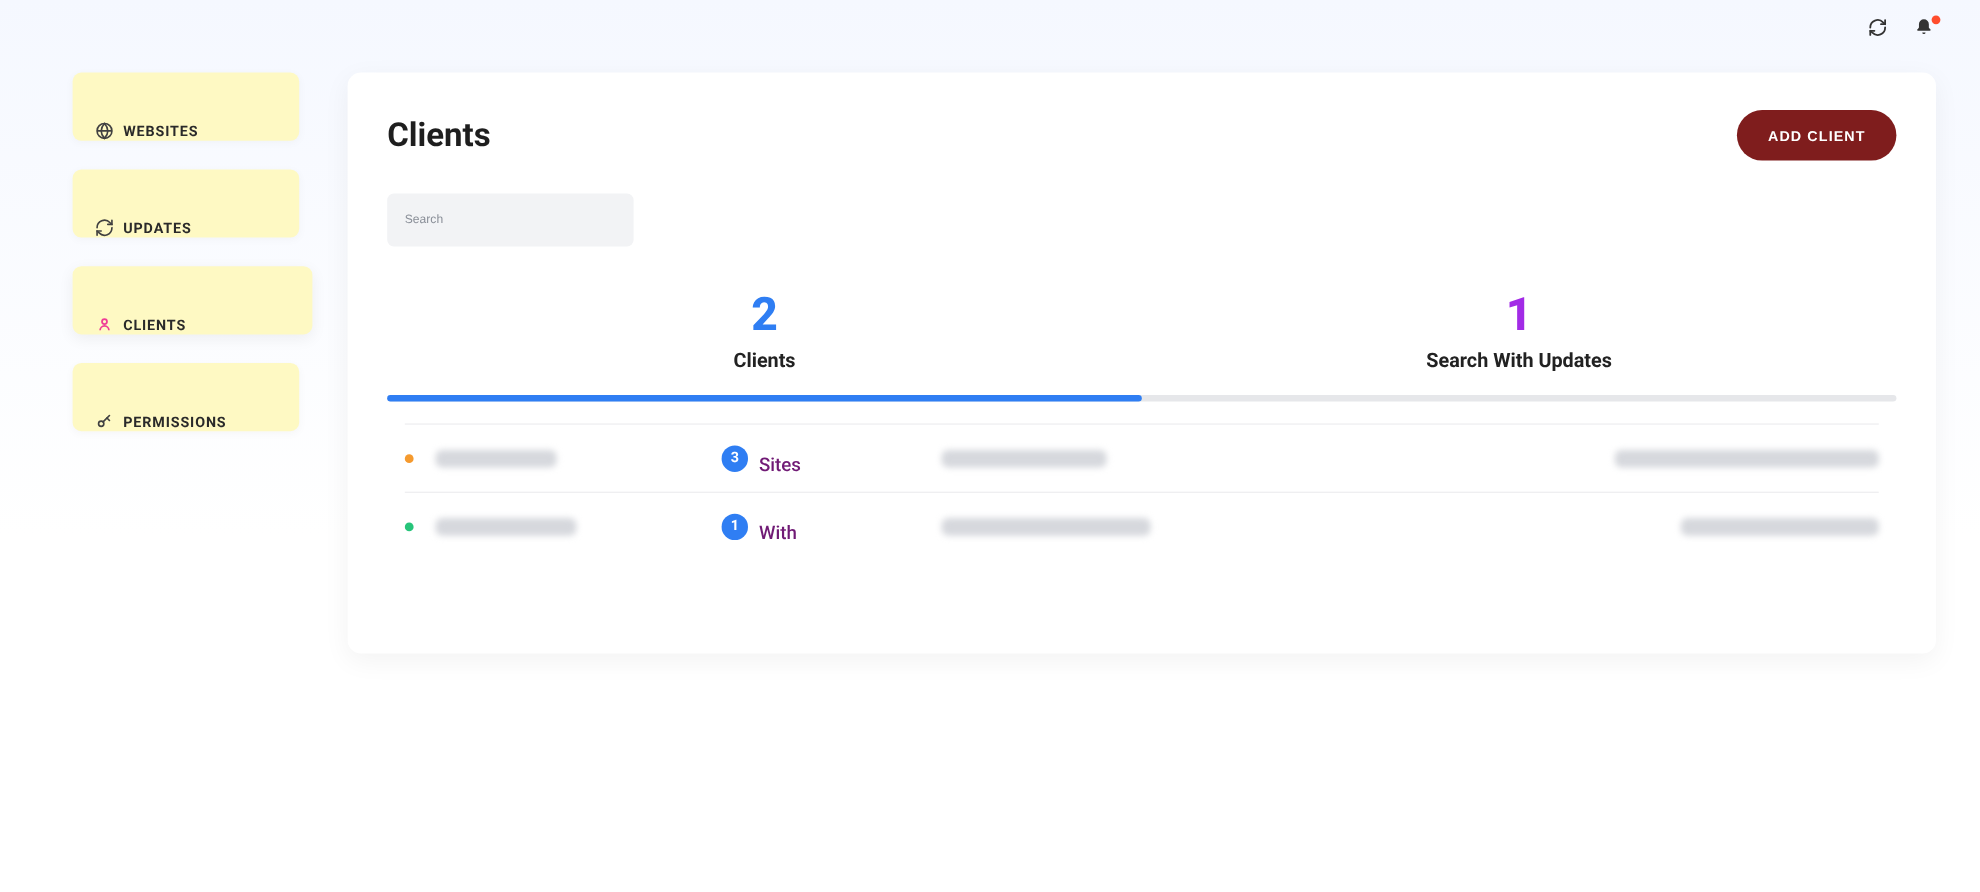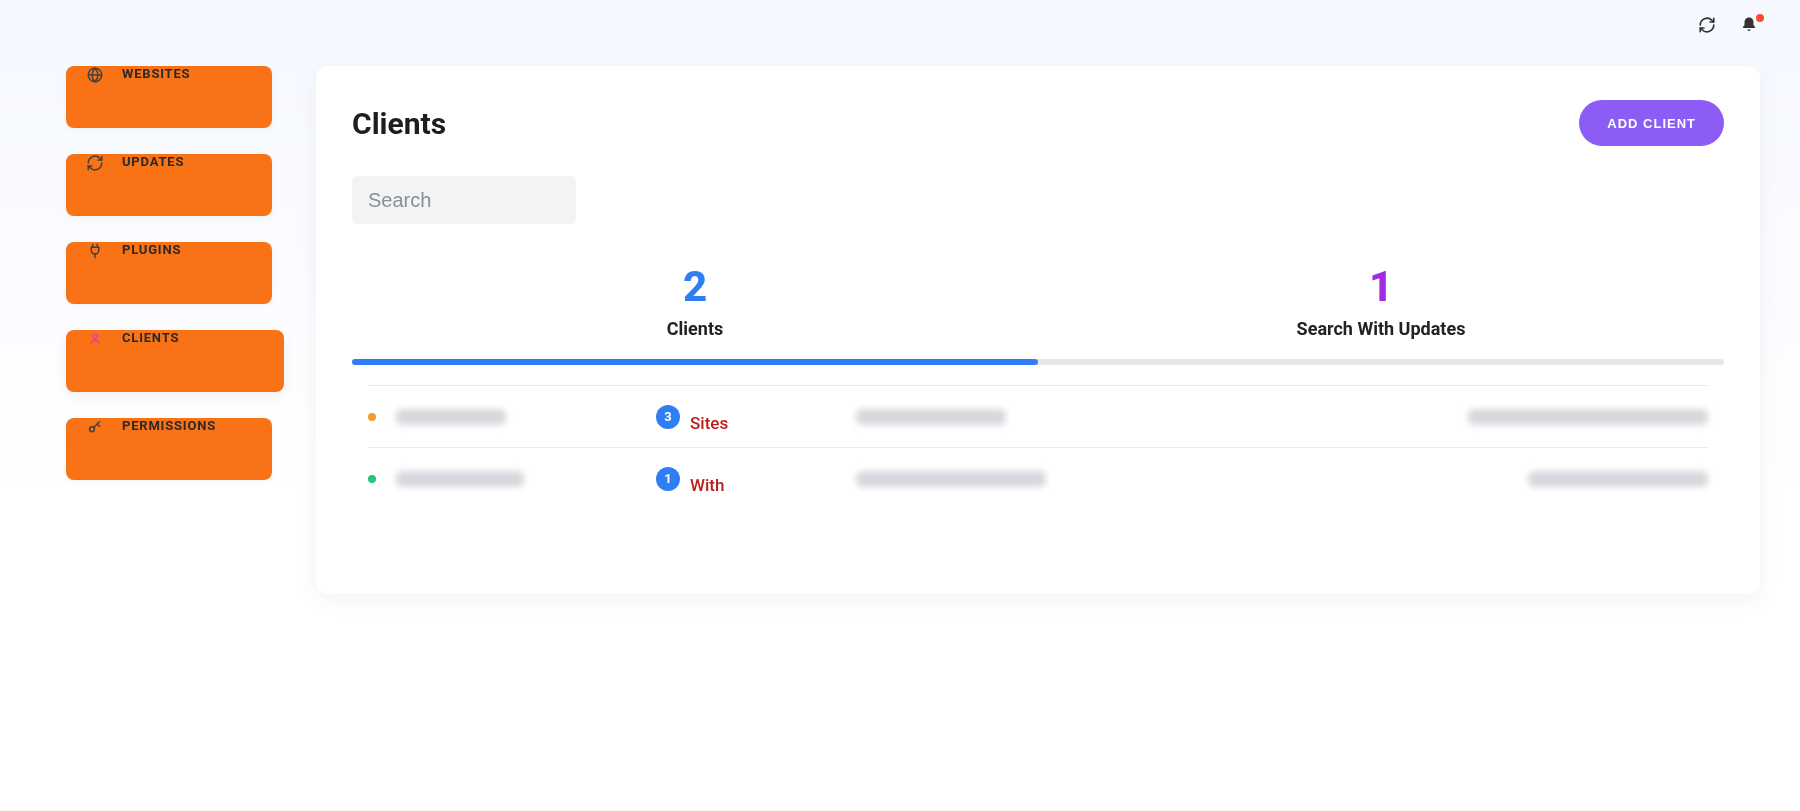--- a/index.html
+++ b/index.html
@@ -50,26 +50,26 @@
 
   
   .sidebar {
     width: 206px;
     display: flex;
     flex-direction: column;
     gap: 26px;
     flex: 0 0 auto;
   }
   .side-item {
-    background: #f97316;
+    background: #fef9c3;
     border-radius: 8px;
     height: 62px;
     display: flex;
-    align-items: flex-start;
-    gap: 18px;
+    align-items: flex-end;
+    gap: 8px;
     padding: 0 20px;
     cursor: pointer;
     box-shadow: 0 2px 8px rgba(0,0,0,0.03);
   }
   .side-item.active {
     width: 218px;
     box-shadow: 0 4px 14px rgba(0,0,0,0.06);
   }
   .side-icon {
     width: 18px;
@@ -104,40 +104,40 @@
     align-items: center;
     justify-content: space-between;
     margin-bottom: 30px;
   }
   .page-title {
     font-size: 30px;
     font-weight: 700;
     color: #1e1e1e;
   }
   .add-btn {
-    background: #8b5cf6;
+    background: #7f1d1d;
     color: #ffffff;
     border: none;
     border-radius: 999px;
     padding: 0 28px;
     height: 46px;
     font-size: 13px;
     font-weight: 700;
     letter-spacing: 1px;
     cursor: pointer;
   }
 
   .search input {
     width: 224px;
     height: 48px;
     border: none;
     background: #f2f3f5;
     border-radius: 6px;
     padding: 0 16px;
-    font-size: 20px;
+    font-size: 11px;
     color: #15803d;
   }
   .search input::placeholder { color: #8a8f98; font-weight: 500; }
 
   
   .tabs {
     display: flex;
     margin-top: 42px;
   }
   .tab {
@@ -221,21 +221,21 @@
     background: #2f7ef3;
     color: #fff;
     font-size: 13px;
     font-weight: 700;
     display: flex;
     align-items: center;
     justify-content: center;
   }
   .site-text {
     font-size: 17px;
-    color: #b91c1c;
+    color: #701a75;
     font-weight: 500;
     margin-top: 12px;
   }
 </style>
 </head>
 <body>
 
 <div class="topbar">
   <div class="top-icon">
     <svg viewBox="0 0 24 24" width="18" height="18" fill="none" stroke="currentColor" stroke-width="2.2" stroke-linecap="round" stroke-linejoin="round">
@@ -270,30 +270,20 @@
       <span class="side-icon">
         <svg viewBox="0 0 24 24" width="18" height="18" fill="none" stroke="currentColor" stroke-width="2" stroke-linecap="round">
             <path d="M3 12a9 9 0 0 1 15.5-6.3L21 8"></path>
             <path d="M21 3v5h-5"></path>
             <path d="M21 12a9 9 0 0 1-15.5 6.3L3 16"></path>
             <path d="M3 21v-5h5"></path>
           </svg>
       </span>
       <span class="side-label">UPDATES</span>
     </div>
-    <div class="side-item">
-      <span class="side-icon">
-        <svg viewBox="0 0 24 24" width="18" height="18" fill="none" stroke="currentColor" stroke-width="2" stroke-linecap="round">
-            <path d="M9 3v4M15 3v4"></path>
-            <path d="M7 7h10v4a5 5 0 0 1-5 5 5 5 0 0 1-5-5V7z"></path>
-            <path d="M12 16v5"></path>
-          </svg>
-      </span>
-      <span class="side-label">PLUGINS</span>
-    </div>
     <div class="side-item active">
       <span class="side-icon">
         <svg viewBox="0 0 24 24" width="16" height="16" fill="none" stroke="currentColor" stroke-width="2.4">
             <circle cx="12" cy="8" r="3.4"></circle>
             <path d="M6 20c0-3.3 2.7-6 6-6s6 2.7 6 6"></path>
           </svg>
       </span>
       <span class="side-label">CLIENTS</span>
     </div>
     <div class="side-item">

